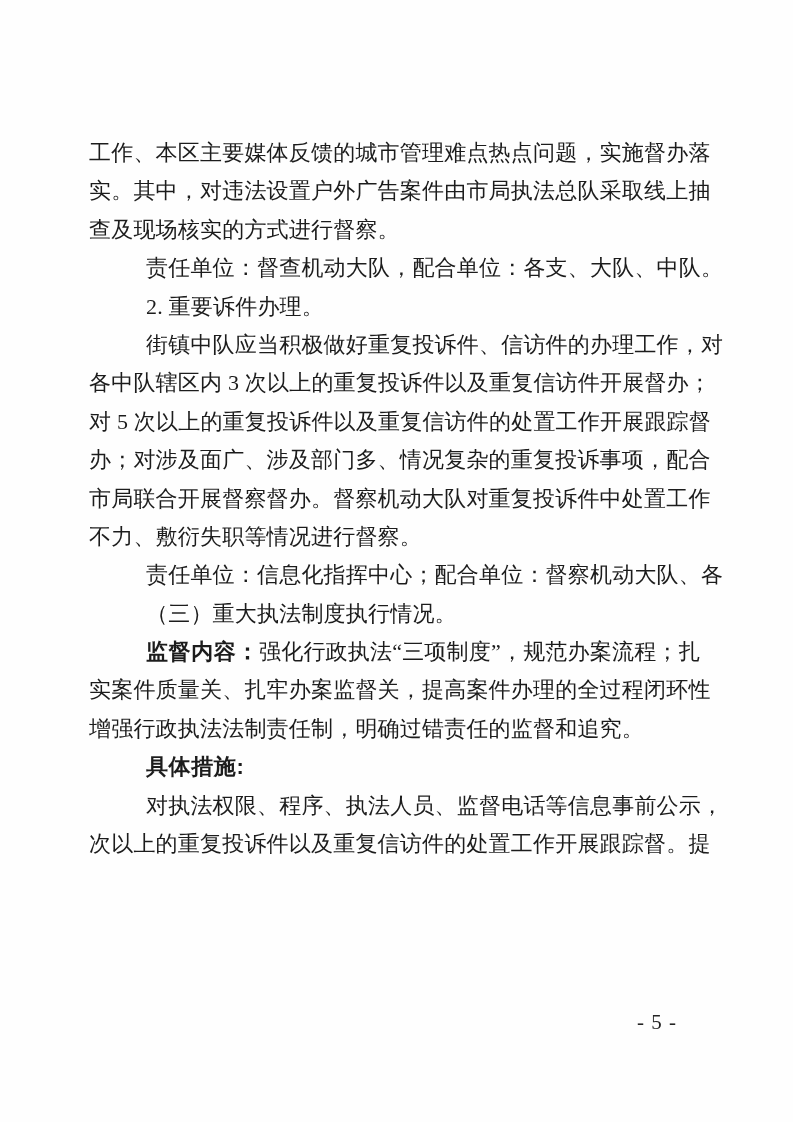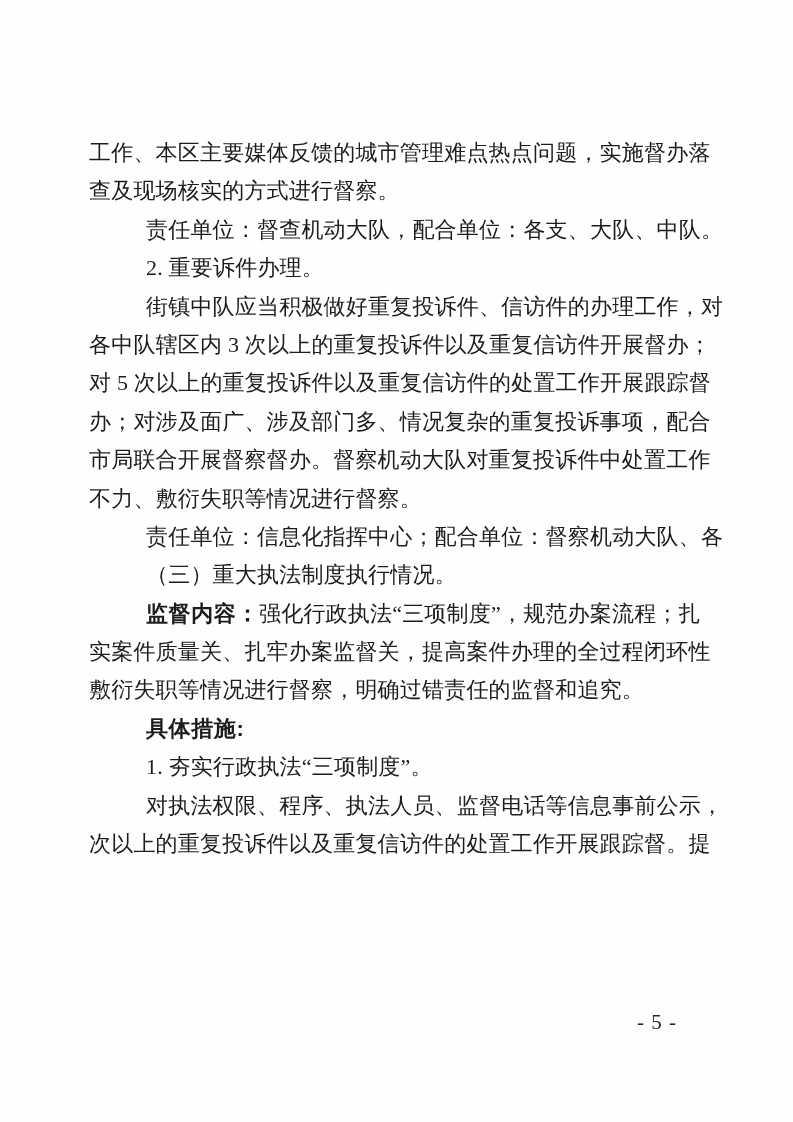--- a/index.html
+++ b/index.html
@@ -50,33 +50,33 @@
     color: #242424;
     font-family: "Liberation Serif", "DejaVu Serif", serif;
   }
 </style>
 </head>
 <body>
 
 <div class="page">
   <div class="text-block" id="text-block">
       <div class="line"><span class="text-run">工作、本区主要媒体反馈的城市管理难点热点问题，实施督办落</span></div>
+      <div class="line"><span class="text-run">实。其中，对违法设置户外广告案件由市局执法总队采取线上抽</span></div>
       <div class="line"><span class="text-run">查及现场核实的方式进行督察。</span></div>
       <div class="line indent"><span class="text-run">责任单位：督查机动大队，配合单位：各支、大队、中队。</span></div>
       <div class="line indent"><span class="text-run">2. 重要诉件办理。</span></div>
       <div class="line indent"><span class="text-run">街镇中队应当积极做好重复投诉件、信访件的办理工作，对</span></div>
       <div class="line"><span class="text-run">各中队辖区内 3 次以上的重复投诉件以及重复信访件开展督办；</span></div>
       <div class="line"><span class="text-run">对 5 次以上的重复投诉件以及重复信访件的处置工作开展跟踪督</span></div>
       <div class="line"><span class="text-run">办；对涉及面广、涉及部门多、情况复杂的重复投诉事项，配合</span></div>
       <div class="line"><span class="text-run">市局联合开展督察督办。督察机动大队对重复投诉件中处置工作</span></div>
       <div class="line"><span class="text-run">不力、敷衍失职等情况进行督察。</span></div>
       <div class="line indent"><span class="text-run">责任单位：信息化指挥中心；配合单位：督察机动大队、各</span></div>
       <div class="line indent"><span class="text-run">（三）重大执法制度执行情况。</span></div>
       <div class="line indent"><span class="bold-label">监督内容：</span><span class="text-run">强化行政执法“三项制度”，规范办案流程；扎</span></div>
       <div class="line"><span class="text-run">实案件质量关、扎牢办案监督关，提高案件办理的全过程闭环性</span></div>
-      <div class="line"><span class="text-run">敷衍失职等情况进行督察，明确过错责任的监督和追究。</span></div>
+      <div class="line"><span class="text-run">增强行政执法法制责任制，明确过错责任的监督和追究。</span></div>
       <div class="line indent"><span class="bold-label">具体措施:</span></div>
-      <div class="line indent"><span class="text-run">1. 夯实行政执法“三项制度”。</span></div>
       <div class="line indent"><span class="text-run">对执法权限、程序、执法人员、监督电话等信息事前公示，</span></div>
       <div class="line"><span class="text-run">次以上的重复投诉件以及重复信访件的处置工作开展跟踪督。提</span></div>
     </div>
   <div class="page-number">- 5 -</div>
 </div>
 
 </body></html>

